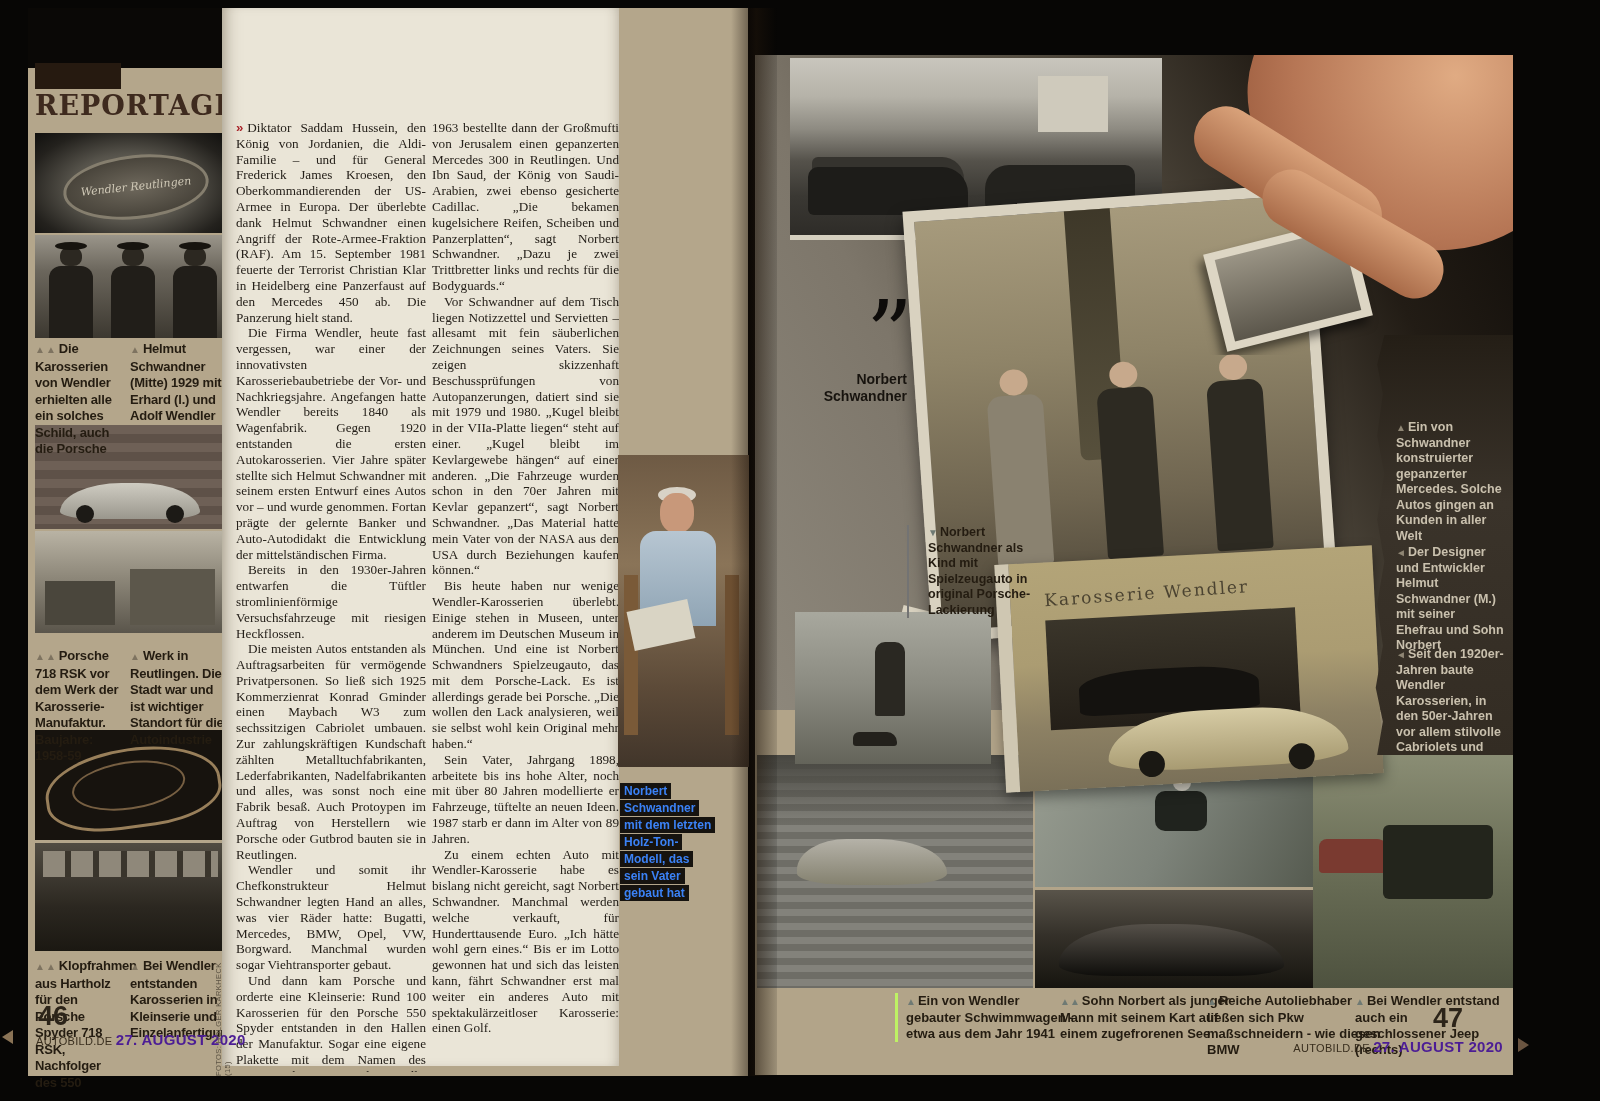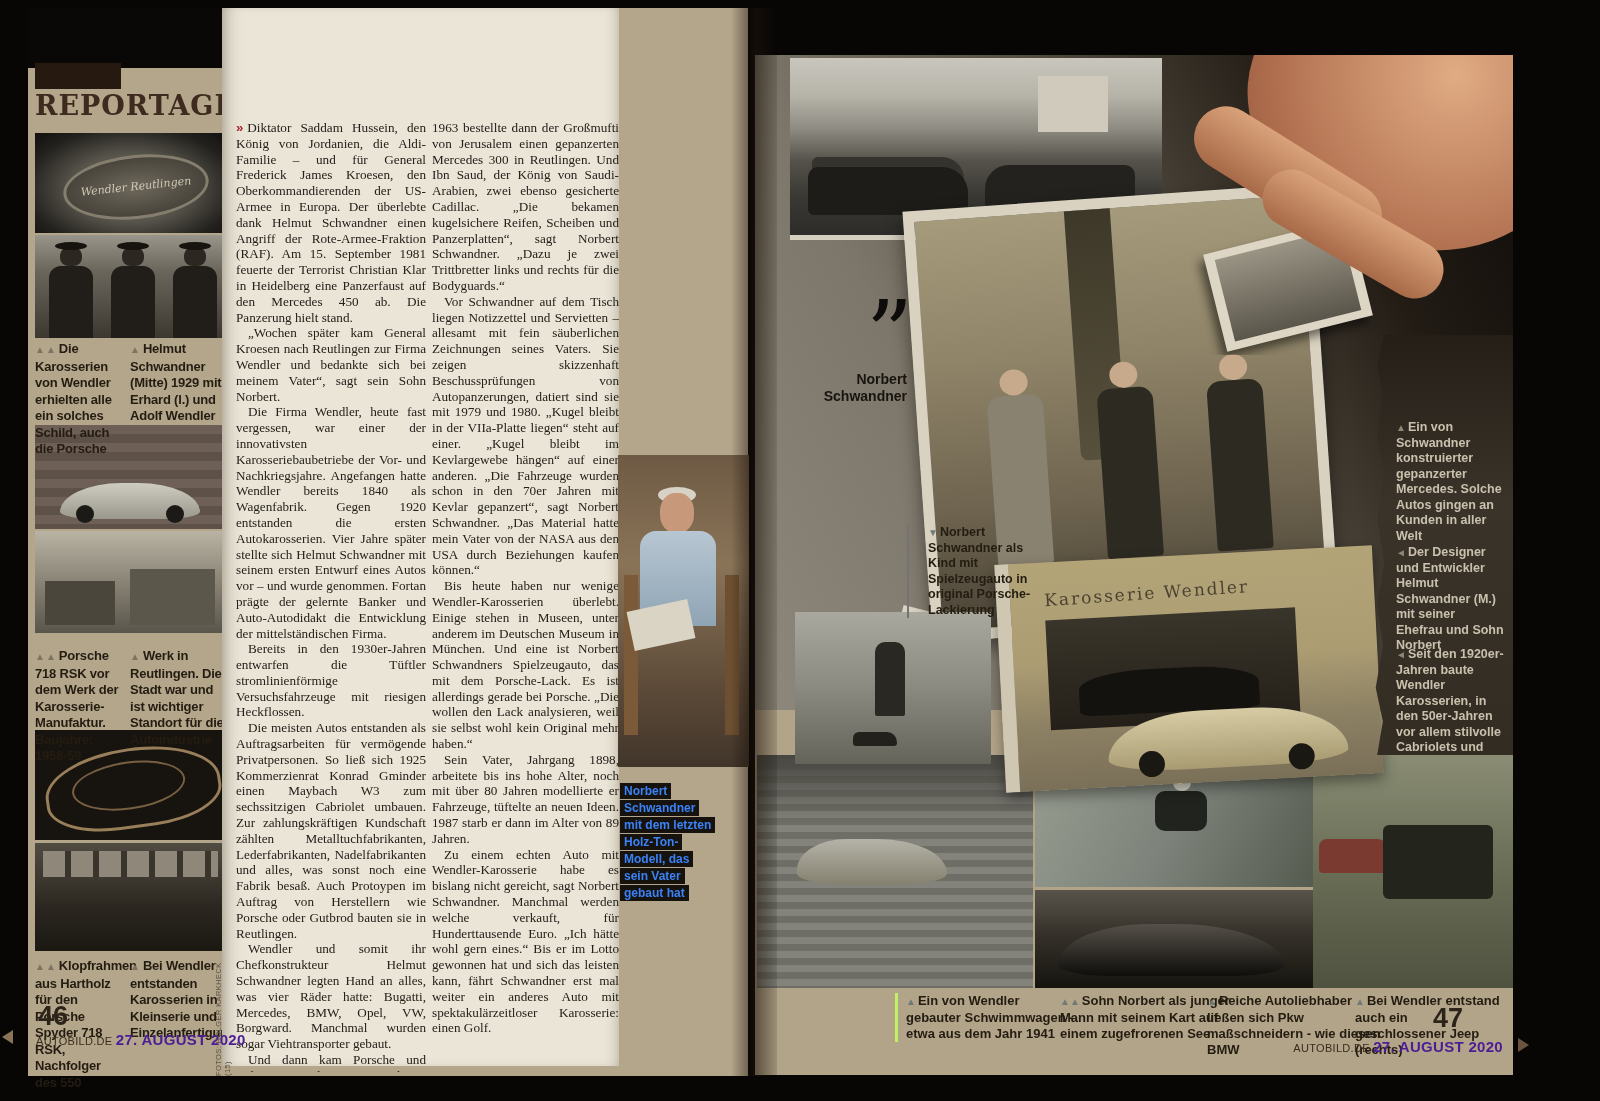--- a/index.html
+++ b/index.html
@@ -190,21 +190,20 @@
       <div class="capB cap"><span class="mk">▲</span><span>Werk in Reutlingen. Die Stadt war und ist wichtiger Standort für die Autoindustrie</span></div>
     </div>
     <div class="capgrp" style="top:950px;">
       <div class="capA cap"><span class="mk">▲▲</span><span>Klopfrahmen aus Hartholz für den Porsche Spyder 718 RSK, Nachfolger des 550</span></div>
       <div class="capB cap"><span class="mk">▲</span><span>Bei Wendler entstanden Karosserien in Kleinserie und Einzelanfertigungen</span></div>
     </div>
 
     <div class="paper"></div>
     <div class="col col1">
       <p class="first"><span class="lead-marker">»</span><span>Diktator Saddam Hussein, den König von Jordanien, die Aldi-Familie – und für General Frederick James Kroesen, den Oberkommandierenden der US-Armee in Europa. Der überlebte dank Helmut Schwandner einen Angriff der Rote-Armee-Fraktion (RAF). Am 15. September 1981 feuerte der Terrorist Christian Klar in Heidelberg eine Panzerfaust auf den Mercedes 450 ab. Die Panzerung hielt stand.</span></p>
-      <p>„Wochen später kam General Kroesen nach Reutlingen zur Firma Wendler und bedankte sich bei meinem Vater“, sagt sein Sohn Norbert.</p>
       <p>Die Firma Wendler, heute fast vergessen, war einer der innovativsten Karosseriebaubetriebe der Vor- und Nachkriegsjahre. Angefangen hatte Wendler bereits 1840 als Wagenfabrik. Gegen 1920 entstanden die ersten Autokarosserien. Vier Jahre später stellte sich Helmut Schwandner mit seinem ersten Entwurf eines Autos vor – und wurde genommen. Fortan prägte der gelernte Banker und Auto-Autodidakt die Entwicklung der mittelständischen Firma.</p>
       <p>Bereits in den 1930er-Jahren entwarfen die Tüftler stromlinienförmige Versuchsfahrzeuge mit riesigen Heckflossen.</p>
       <p>Die meisten Autos entstanden als Auftragsarbeiten für vermögende Privatpersonen. So ließ sich 1925 Kommerzienrat Konrad Gminder einen Maybach W3 zum sechssitzigen Cabriolet umbauen. Zur zahlungskräftigen Kundschaft zählten Metalltuchfabrikanten, Lederfabrikanten, Nadelfabrikanten und alles, was sonst noch eine Fabrik besaß. Auch Protoypen im Auftrag von Herstellern wie Porsche oder Gutbrod bauten sie in Reutlingen.</p>
       <p>Wendler und somit ihr Chefkonstrukteur Helmut Schwandner legten Hand an alles, was vier Räder hatte: Bugatti, Mercedes, BMW, Opel, VW, Borgward. Manchmal wurden sogar Viehtransporter gebaut.</p>
       <p>Und dann kam Porsche und orderte eine Kleinserie: Rund 100 Karosserien für den Porsche 550 Spyder entstanden in den Hallen der Manufaktur. Sogar eine eigene Plakette mit dem Namen des Karosseriebauers zierte das Metall.</p>
     </div>
     <div class="col col2">
       <p class="first">1963 bestellte dann der Großmufti von Jerusalem einen gepanzerten Mercedes 300 in Reutlingen. Und Ibn Saud, der König von Saudi-Arabien, zwei ebenso gesicherte Cadillac. „Die bekamen kugelsichere Reifen, Scheiben und Panzerplatten“, sagt Norbert Schwandner. „Dazu je zwei Trittbretter links und rechts für die Bodyguards.“</p>
       <p>Vor Schwandner auf dem Tisch liegen Notizzettel und Servietten – allesamt mit fein säuberlichen Zeichnungen seines Vaters. Sie zeigen skizzenhaft Beschussprüfungen von Autopanzerungen, datiert sind sie mit 1979 und 1980. „Kugel bleibt in der VIIa-Platte liegen“ steht auf einer. „Kugel bleibt im Kevlargewebe hängen“ auf einer anderen. „Die Fahrzeuge wurden schon in den 70er Jahren mit Kevlar gepanzert“, sagt Norbert Schwandner. „Das Material hatte mein Vater von der NASA aus den USA durch Beziehungen kaufen können.“</p>
       <p>Bis heute haben nur wenige Wendler-Karosserien überlebt. Einige stehen in Museen, unter anderem im Deutschen Museum in München. Und eine ist Norbert Schwandners Spielzeugauto, das mit dem Porsche-Lack. Es ist allerdings gerade bei Porsche. „Die wollen den Lack analysieren, weil sie selbst wohl kein Original mehr haben.“</p>

